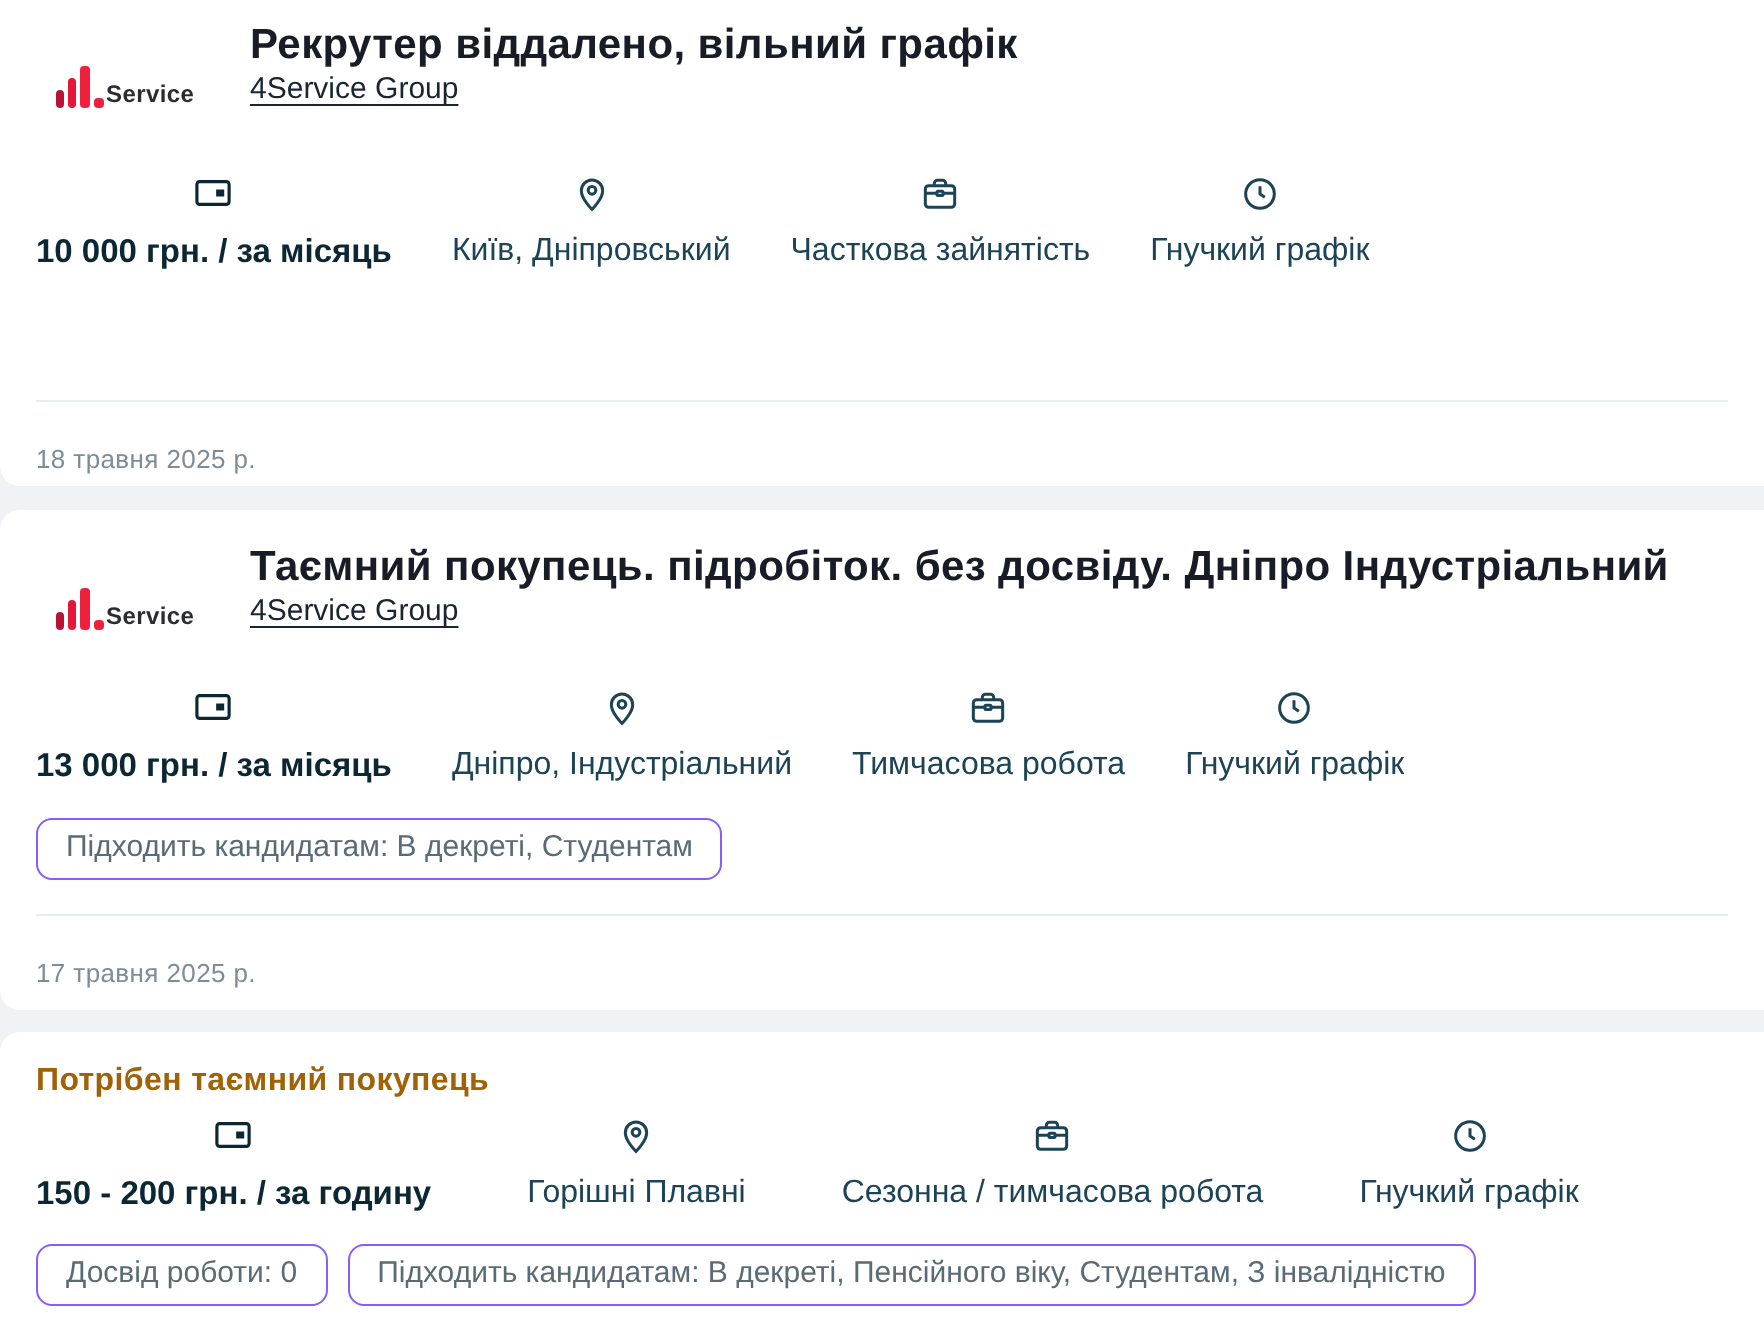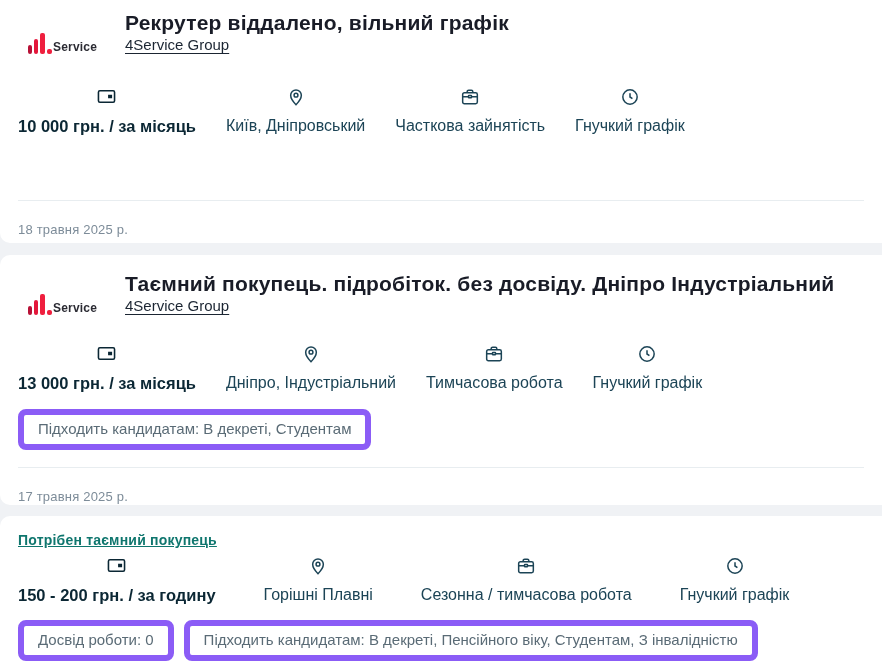--- a/index.html
+++ b/index.html
@@ -48,30 +48,30 @@
   .card1 .meta-row { margin-top:32px; }
   .card2 .meta-row { margin-top:28px;gap:30px; }
   .card3 .meta-row { margin-top:7px;gap:48px; }
   .meta-item { display:flex; align-items:center; gap:10px;flex-direction:column; }
   .meta-item svg { flex:0 0 auto; display:block; }
   .salary { font-weight:700; color:#0b2734; font-size:16.5px; }
 
   .tags-row { display:flex; gap:10px; margin-top:16px; }
   .card3 .tags-row { margin-top:15px; }
   .tag {
-    border:6px solid #8b5cf6; border-radius:8px;
+    border:1px solid #8b5cf6; border-radius:8px;
     padding:4px 14px 5px; font-size:15px; color:#5a6b76;
     background:#fff; white-space:nowrap; line-height:1.3;
   }
 
   .divider { border:0; border-top:1px solid #e8edf0; margin-top:17px; width:846px; }
   .card1 .divider { margin-top:64px; }
   .date { margin-top:21px; font-size:13px; color:#7d8c99; letter-spacing:.2px; }
 
-  .m-title { font-size:14px; font-weight:700; letter-spacing:.2px; color:#0f766e; cursor:pointer;text-decoration:underline; }
+  .m-title { font-size:16px; font-weight:700; letter-spacing:.2px; color:#a16207; cursor:pointer; }
 </style>
 </head>
 <body>
 
 <div class="card card1">
   <div class="head">
     <div class="logo-col">
       <div class="brand">
         <span class="b1"></span>
         <span class="b2"></span>

